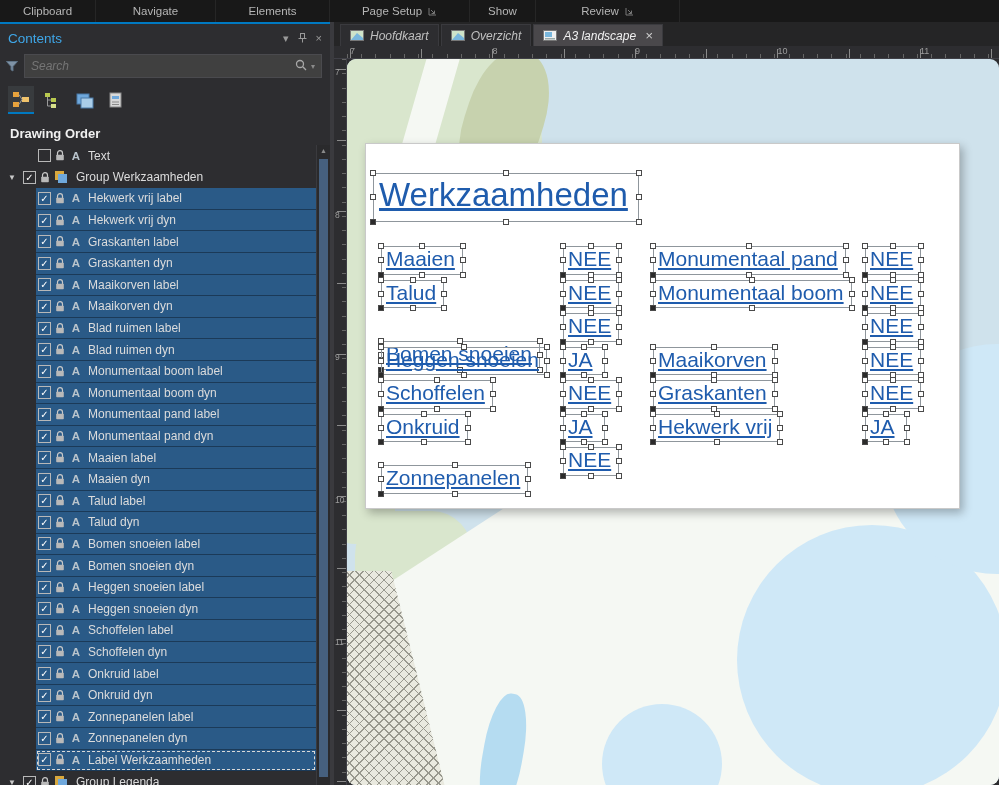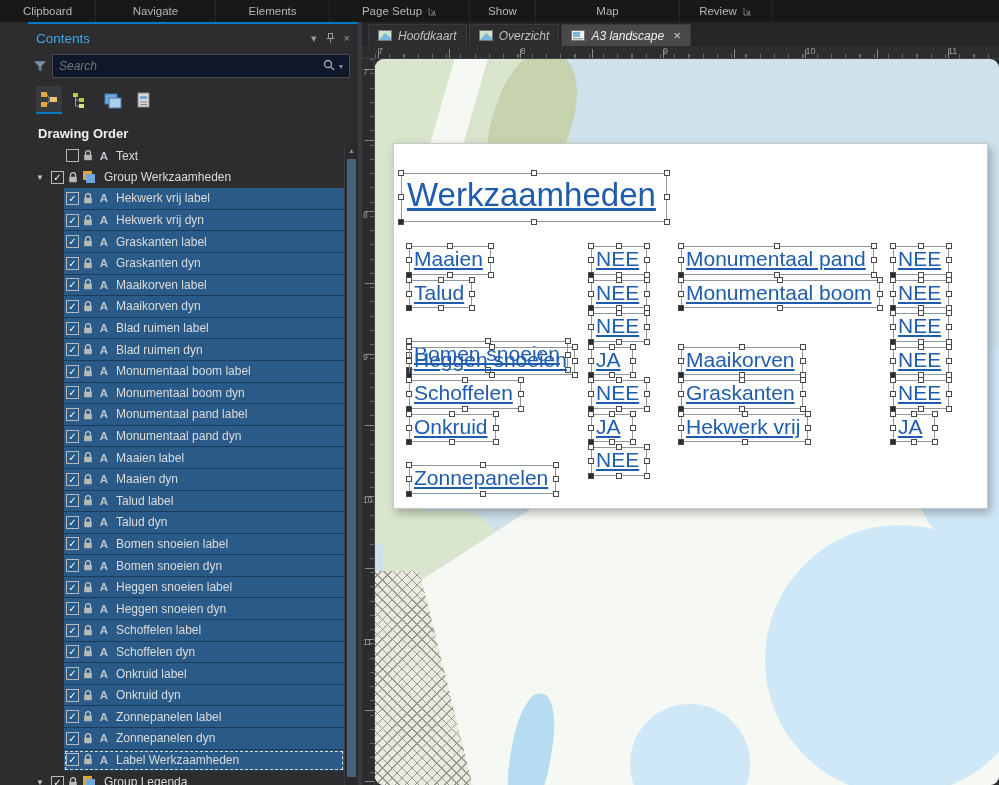--- a/index.html
+++ b/index.html
@@ -12,34 +12,34 @@
     font-size:11.5px;flex:none;}
   .rgroup{display:flex;align-items:center;justify-content:center;position:relative;
     border-right:1px solid #262626;gap:4px;}
   .rgroup:nth-child(1){width:96px}.rgroup:nth-child(2){width:120px}
   .rgroup:nth-child(3){width:114px}.rgroup:nth-child(4){width:140px}
   .rgroup:nth-child(5){width:66px}.rgroup:nth-child(6){width:144px}
   .rgroup:nth-child(7){width:92px}
   .launcher{display:inline-flex;opacity:.8;margin-left:2px;}
 
   
-  .main{flex:1;display:flex;min-height:0;padding-left:28px;}
+  .main{flex:1;display:flex;min-height:0;}
   .contents-panel{width:330px;flex:none;background:#2d2d30;border-top:2px solid #0079c1;
     display:flex;flex-direction:column;min-height:0;}
   .splitter{width:4px;background:#3a3a3e;flex:none;}
   .layout-area{flex:1;display:flex;flex-direction:column;min-width:0;}
 
   
   .panel-header{height:28px;display:flex;align-items:center;padding:0 8px;color:#3fa7e8;
     font-size:13.5px;}
   .panel-header .spacer{flex:1}
   .ph-icon{color:#9a9a9a;font-size:11px;margin-left:9px;display:inline-flex;align-items:center;}
   .search-row{margin:2px 8px 4px 6px;display:flex;align-items:center;gap:6px;height:24px;}
   .funnel{display:inline-flex;align-items:center;}
-  .search-box{flex:1;height:24px;background:#0f172a;border:1px solid #4a4a4e;display:flex;
+  .search-box{flex:1;height:24px;background:#404040;border:1px solid #4a4a4e;display:flex;
     align-items:center;padding:0 6px;}
   .search-box input{flex:1;background:transparent;border:none;outline:none;color:#bdbdbd;
     font-style:italic;font-size:12px;font-family:"Liberation Sans",sans-serif;}
   .search-caret{color:#8a8a8a;font-size:8px;margin-left:4px;}
   .icon-toolbar{height:36px;display:flex;align-items:center;padding:2px 8px;gap:6px;}
   .tool{width:26px;height:28px;display:flex;align-items:center;justify-content:center;}
   .tool.active{background:#383b3e;border-bottom:2px solid #0079c1;}
   .drawing-order{padding:8px 10px 4px;color:#f0f0f0;font-weight:bold;font-size:13px;}
 
   .tree{flex:1;position:relative;overflow:hidden;}
@@ -149,23 +149,20 @@
         <span class="rlabel">Page Setup</span>
         <span class="launcher">
           <svg width="9" height="9" viewBox="0 0 9 9">
             <path d="M1 1 V8 H8" stroke="#8f8f8f" fill="none"></path>
             <path d="M3 3 L6.5 6.5 M6.5 3.6 V6.5 H3.6" stroke="#8f8f8f" fill="none"></path>
           </svg>
         </span>
       </div>
       <div class="rgroup">
         <span class="rlabel">Show</span>
-      </div>
-      <div class="rgroup">
-        <span class="rlabel">Map</span>
       </div>
       <div class="rgroup">
         <span class="rlabel">Review</span>
         <span class="launcher">
           <svg width="9" height="9" viewBox="0 0 9 9">
             <path d="M1 1 V8 H8" stroke="#8f8f8f" fill="none"></path>
             <path d="M3 3 L6.5 6.5 M6.5 3.6 V6.5 H3.6" stroke="#8f8f8f" fill="none"></path>
           </svg>
         </span>
       </div>

